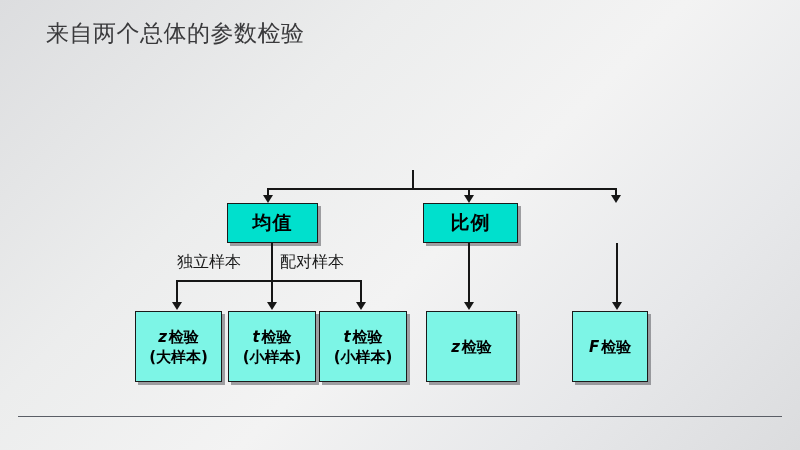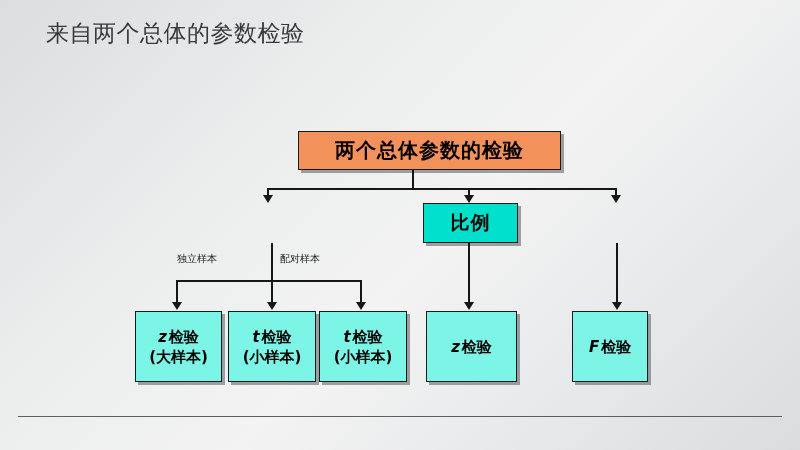--- a/index.html
+++ b/index.html
@@ -94,49 +94,49 @@
     width: 0;
     height: 0;
     border-left: 5px solid transparent;
     border-right: 5px solid transparent;
     border-top: 8px solid #161616;
   }
 
   
   .edge-label {
     position: absolute;
-    font-size: 10px;
+    font-size: 16px;
     color: #1b1b1b;
     white-space: nowrap;
   }
 </style>
 </head>
 <body>
 
 <div id="slide">
 
   <div id="title">来自两个总体的参数检验</div>
 
-  <div class="node root" style="left:298px; top:131px; width:263px; height:39px;">
-    <span>两个总体参数的检验</span>
-  </div>
 
   <div class="vline" style="left:412px; top:170px; width:2px; height:20px;"></div>
 
   <div class="hline" style="left:267px; top:188px; width:350px; height:2px;"></div>
 
   <div class="vline" style="left:267px; top:188px; width:2px; height:9px;"></div>
   <div class="arrow" style="left:263px; top:195px;"></div>
 
   <div class="vline" style="left:468px; top:188px; width:2px; height:9px;"></div>
   <div class="arrow" style="left:464px; top:195px;"></div>
 
   <div class="vline" style="left:615px; top:188px; width:2px; height:9px;"></div>
   <div class="arrow" style="left:611px; top:195px;"></div>
 
+  <div class="node level2" style="left:227px; top:203px; width:91px; height:40px;">
+    <span>均值</span>
+  </div>
 
   <div class="node level2" style="left:423px; top:203px; width:95px; height:40px;">
     <span>比例</span>
   </div>
 
 
   <div class="vline" style="left:271px; top:243px; width:2px; height:38px;"></div>
   <div class="hline" style="left:176px; top:280px; width:186px; height:2px;"></div>
 
   <div class="edge-label" style="left:177px; top:252px;">独立样本</div>

